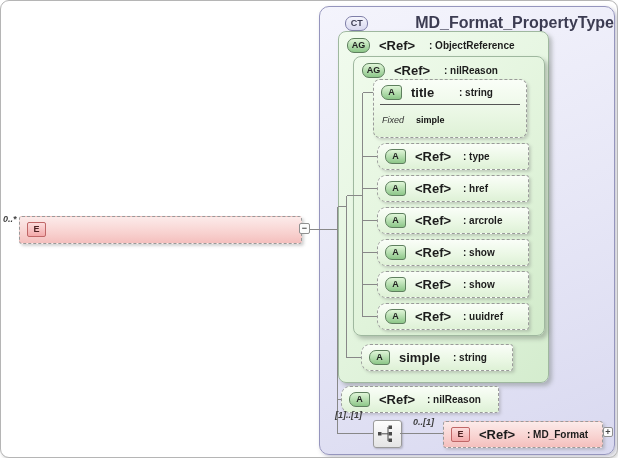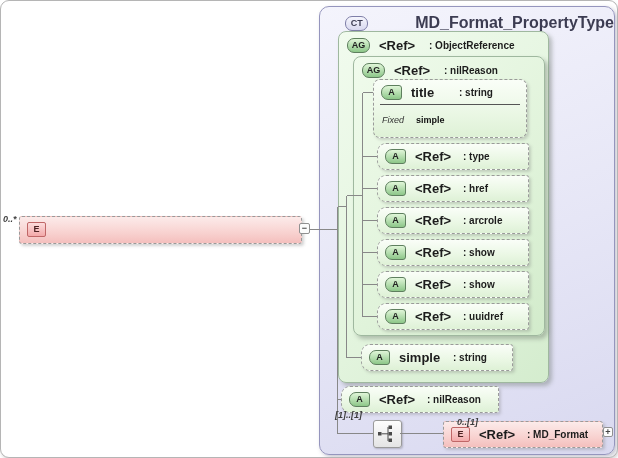--- a/index.html
+++ b/index.html
@@ -183,21 +183,21 @@
         <rect x="4" y="11" width="3.5" height="3.5" stroke="none"></rect>
         <line x1="7.5" y1="12.8" x2="14" y2="12.8"></line>
         <line x1="14" y1="6" x2="14" y2="20"></line>
         <rect x="14.5" y="4.5" width="3.5" height="3.5" stroke="none"></rect>
         <rect x="14.5" y="11" width="3.5" height="3.5" stroke="none"></rect>
         <rect x="14.5" y="17.5" width="3.5" height="3.5" stroke="none"></rect>
       </g>
     </svg>
   </div>
 
-  <div class="abs mult" style="left:412px;top:416px;margin-left:44px;">0..[1]</div>
+  <div class="abs mult" style="left:412px;top:416px;">0..[1]</div>
 
   <div class="abs elem-box" style="left:442px;top:420px;width:158px;height:25px;">
     <div class="attr-row">
       <span class="badge b-e">E</span>
       <span class="name narrow">&lt;Ref&gt;</span>
       <span class="typ">: MD_Format</span>
     </div>
   </div>
   <div class="abs expander" style="left:602px;top:426px;width:10px;height:10px;">+</div>
 

